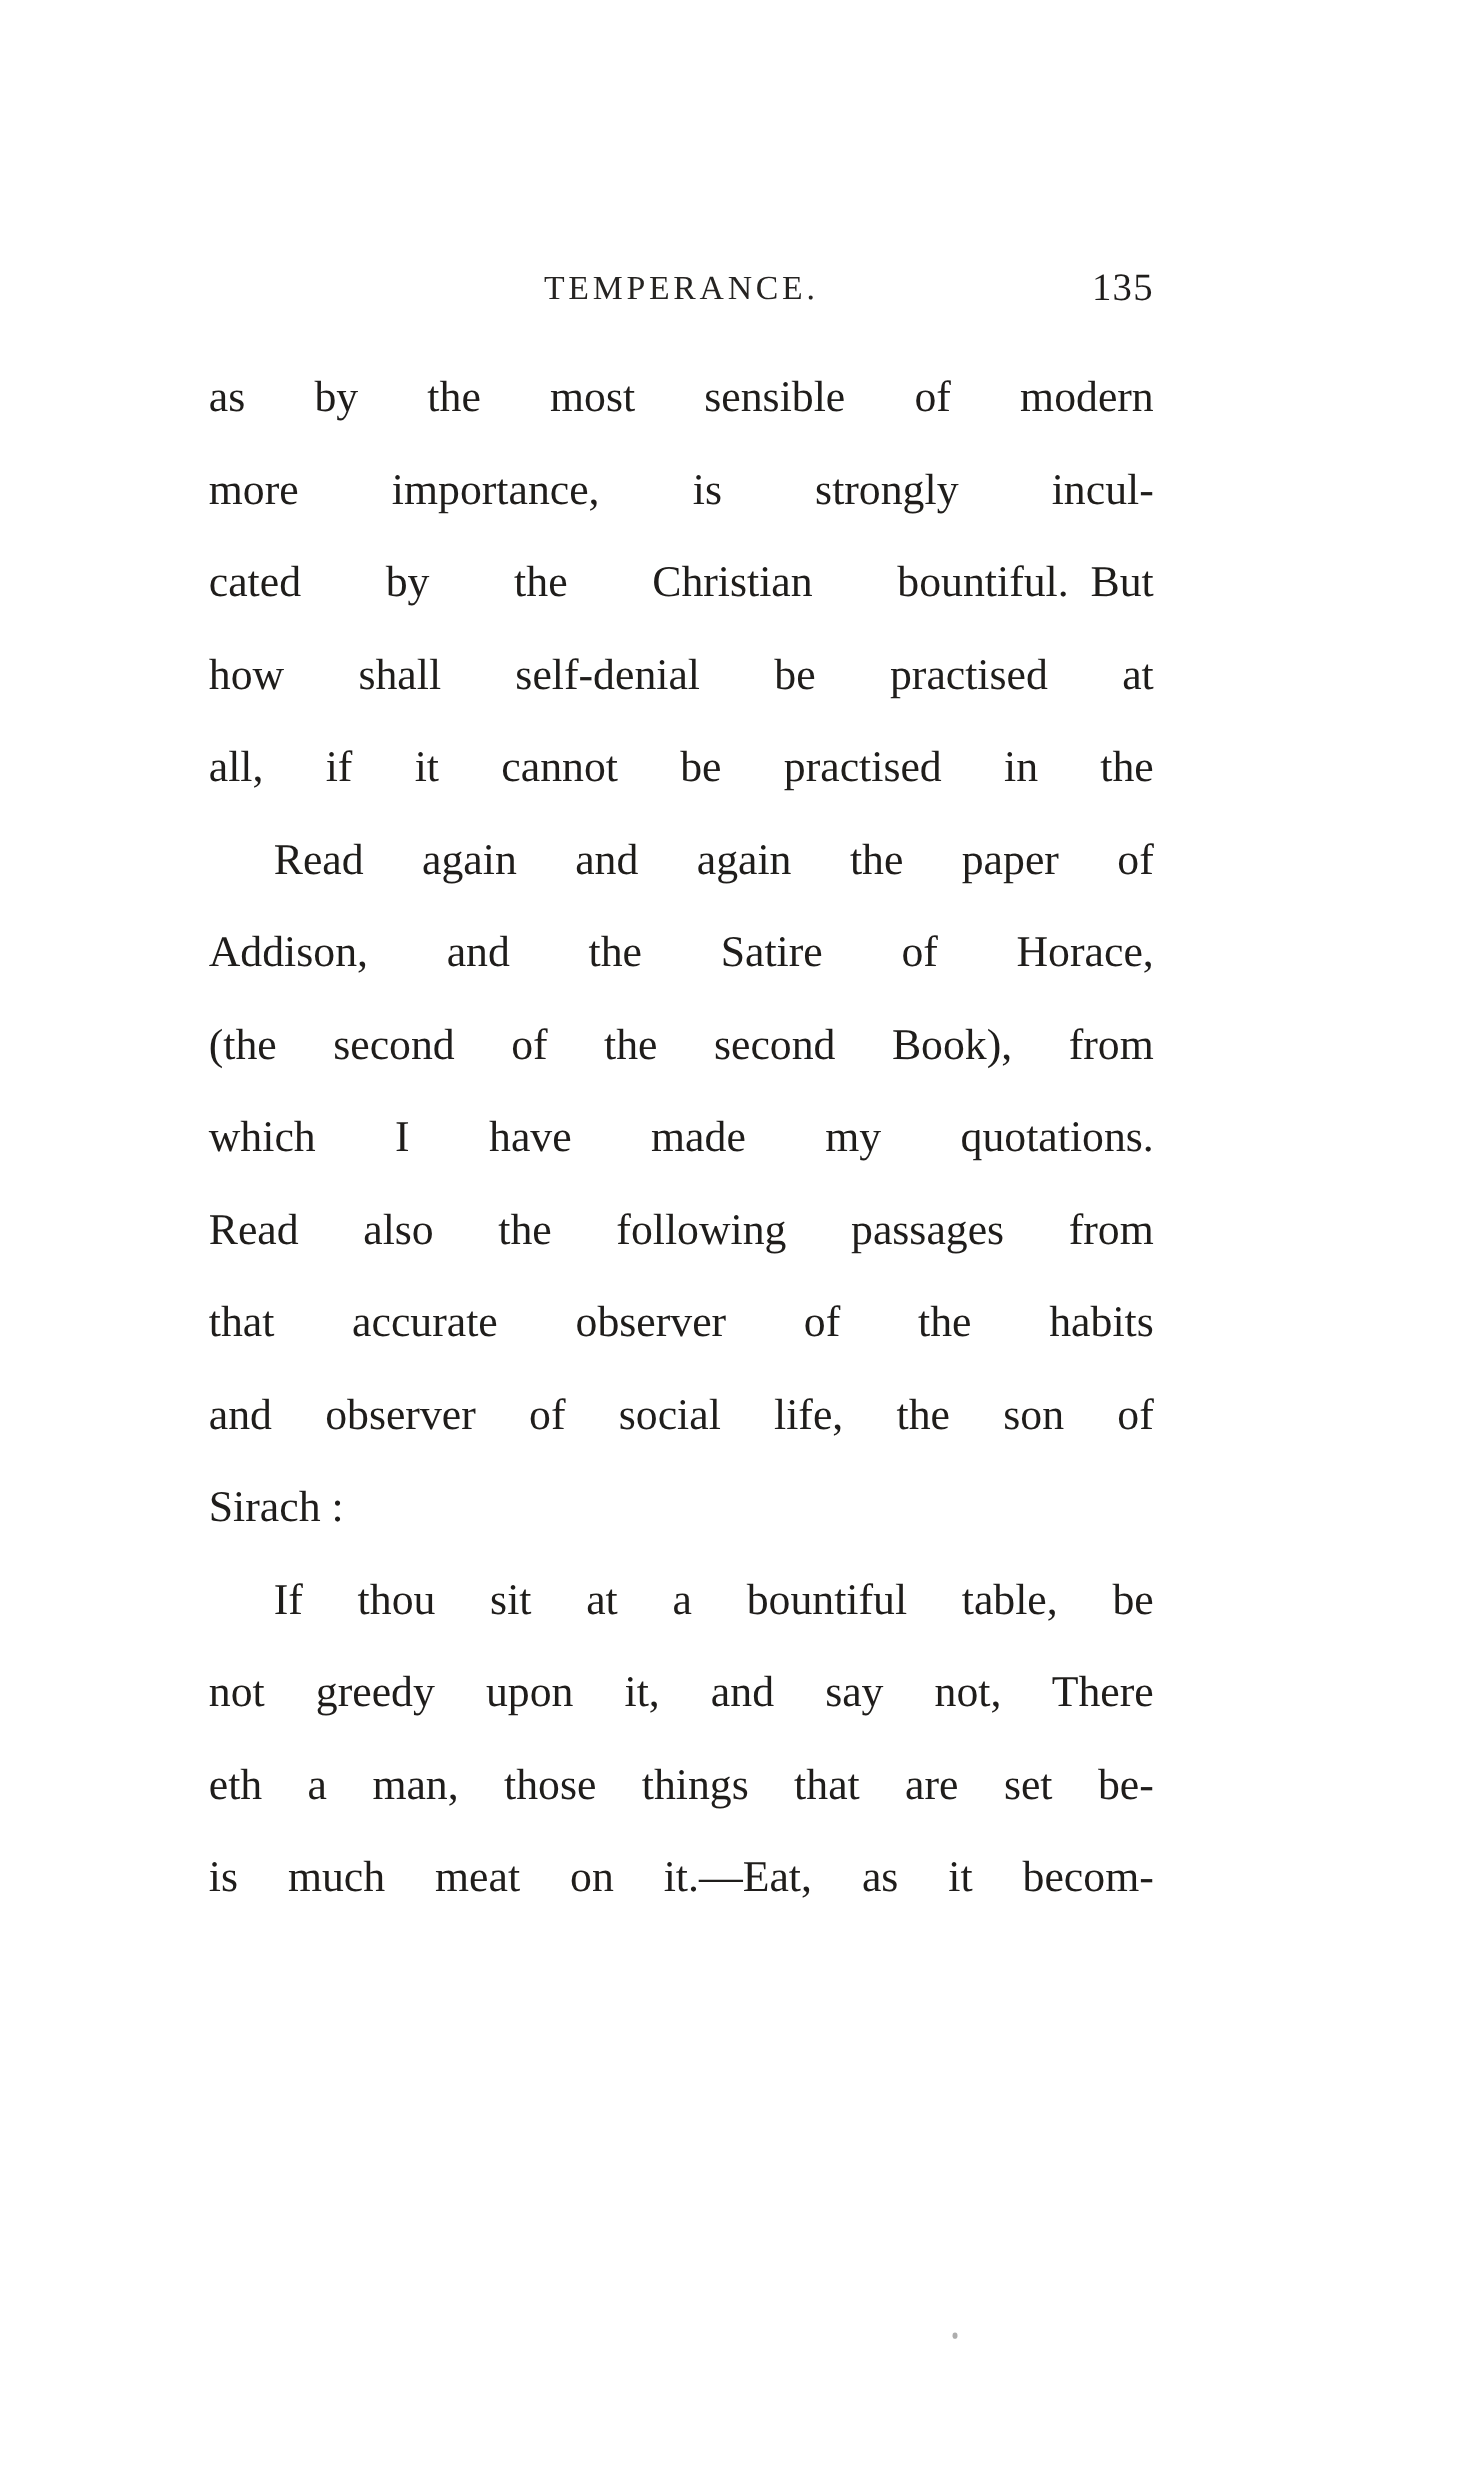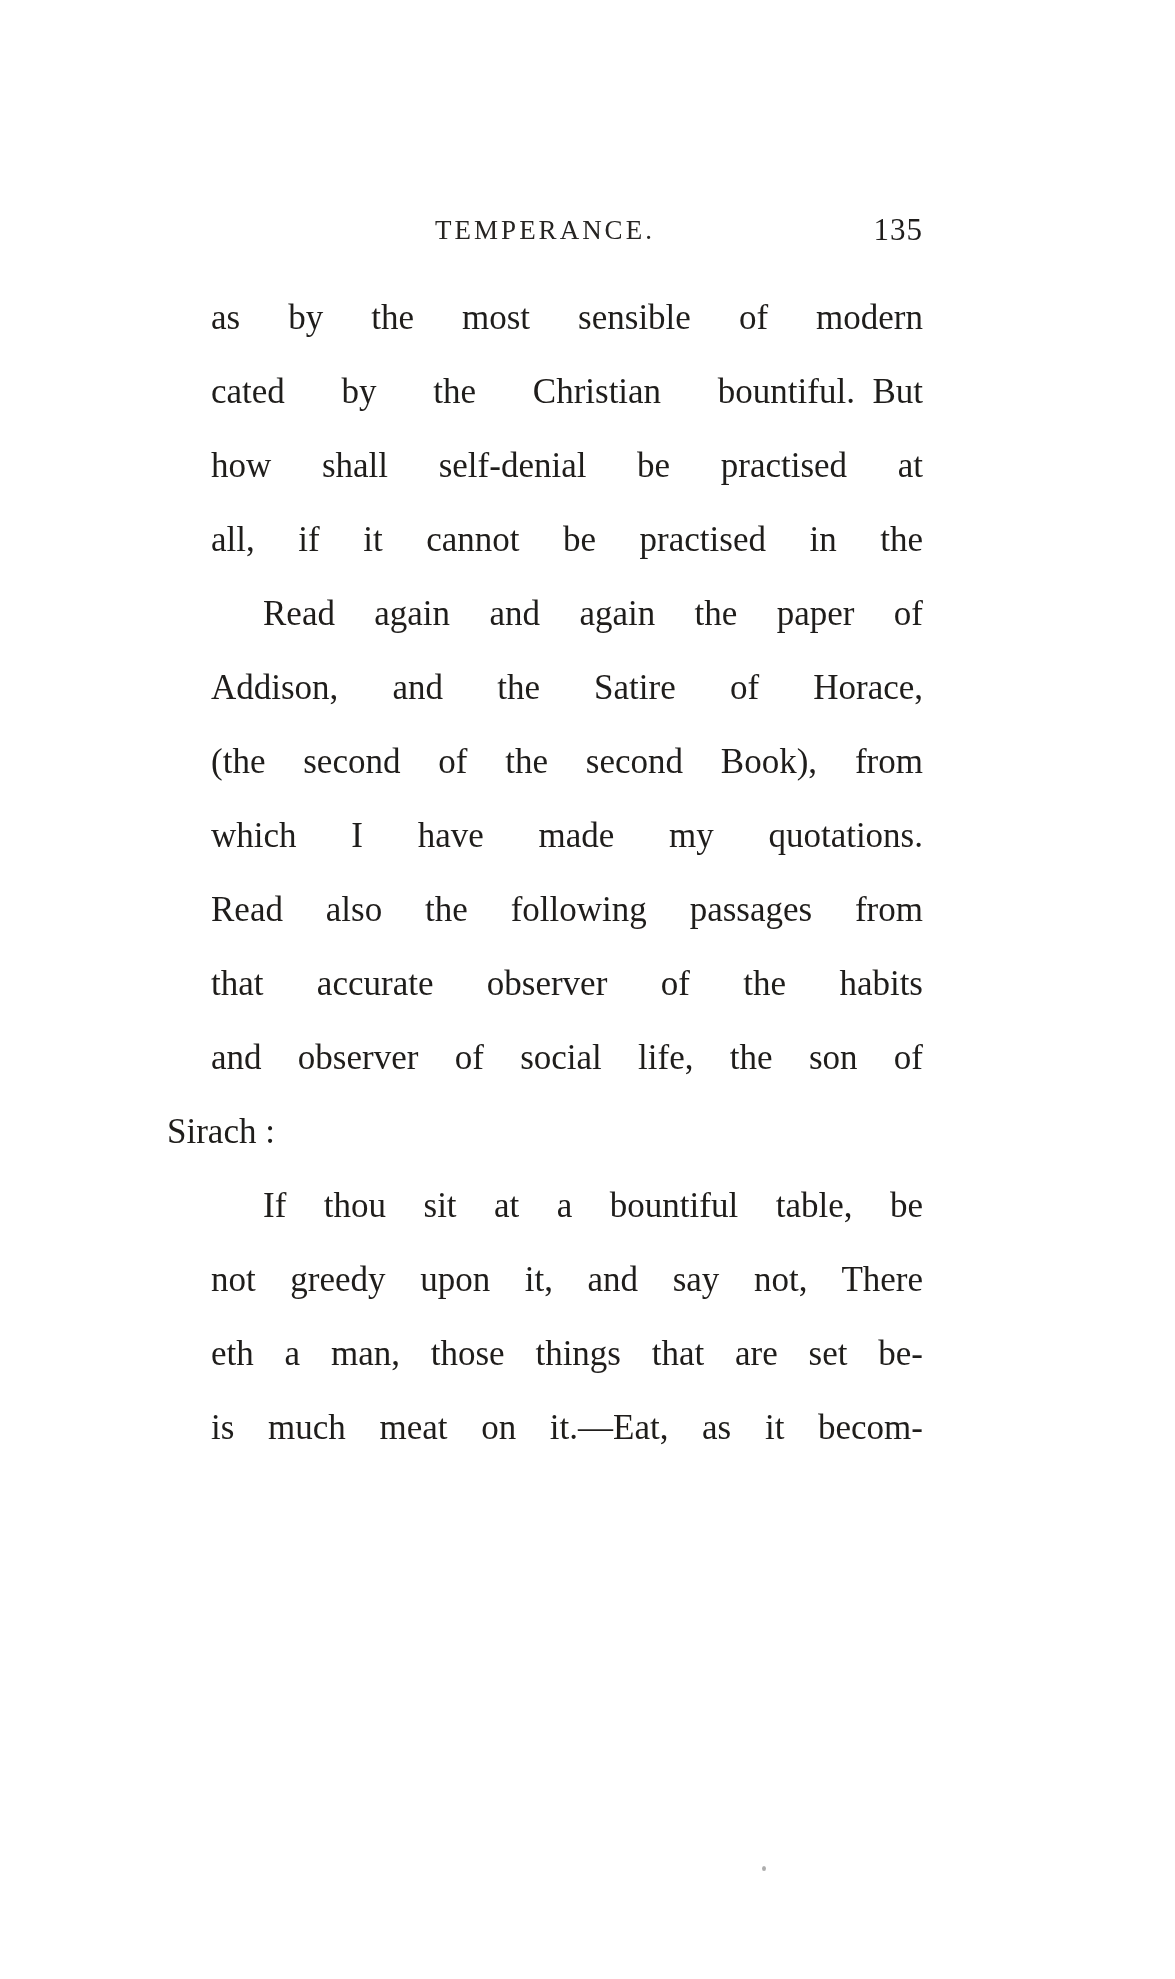--- a/index.html
+++ b/index.html
@@ -51,21 +51,20 @@
     height: 74px;
     line-height: 74px;
     font-size: 35px;
     white-space: normal;
     text-align: left;
   }
   .line.justify {
     text-align: justify;
     text-align-last: justify;
     text-justify: inter-word;
-    margin-left: 44px;
   }
   .line.indent {
     text-indent: 52px;
   }
   .italic {
   }
   .scan-speck {
     position: absolute;
     left: 762px;
     top: 1866px;
@@ -81,20 +80,21 @@
 
 <div class="page">
   <div class="text-block">
     <div class="page-header">
       <span class="header-title">TEMPERANCE.</span>
       <span class="page-number">135</span>
     </div>
     <div id="paragraphs">
         <div class="paragraph">
           <div class="line justify"><span>as by the most sensible of modern</span></div>
+          <div class="line justify"><span>more importance, is strongly incul-</span></div>
           <div class="line justify"><span>cated by the Christian bountiful. But</span></div>
           <div class="line justify"><span>how shall self-denial be practised </span><span class="italic">at</span></div>
           <div class="line justify"><span class="italic">all,</span><span> if it cannot be practised in the</span></div>
         </div>
         <div class="paragraph">
           <div class="line justify indent"><span>Read again and again the paper of</span></div>
           <div class="line justify"><span>Addison, and the Satire of Horace,</span></div>
           <div class="line justify"><span>(the second of the second Book), from</span></div>
           <div class="line justify"><span>which I have made my quotations.</span></div>
           <div class="line justify"><span>Read also the following passages from</span></div>

